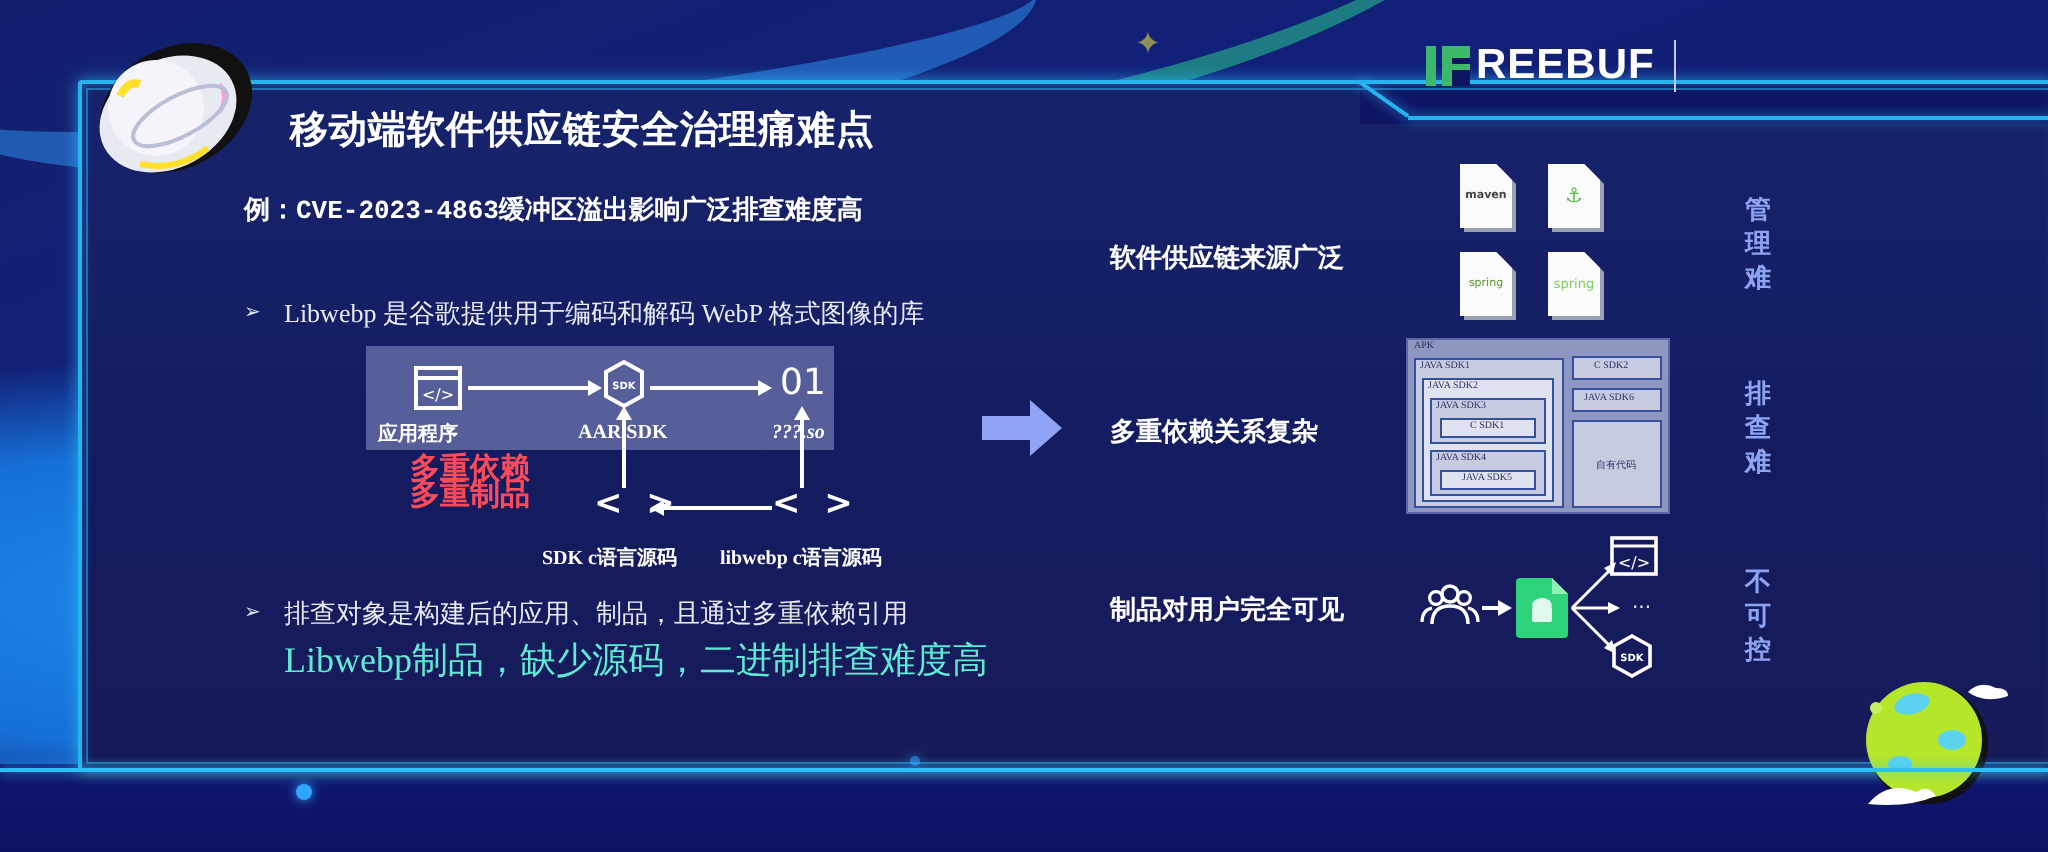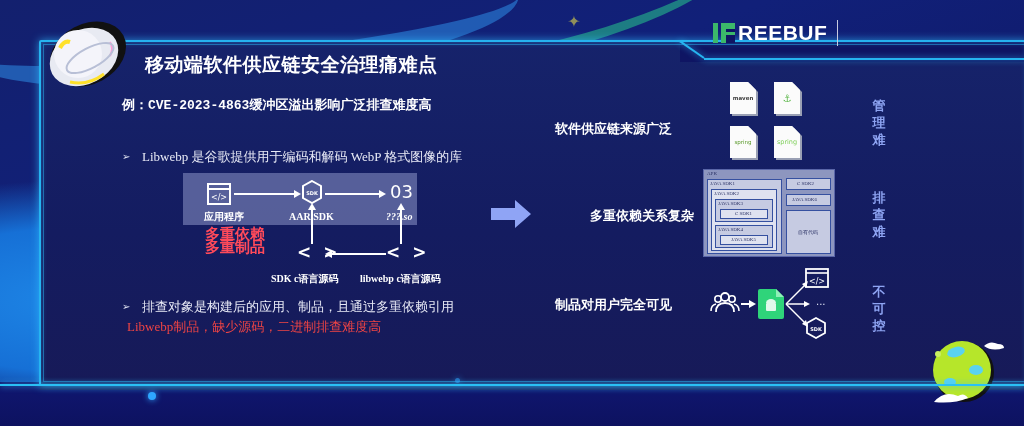--- a/index.html
+++ b/index.html
@@ -132,21 +132,21 @@
   }
   .bullet {
     position: absolute; font-size: 13px; color: #e8eaf6;
     font-family: "Liberation Serif", "DejaVu Sans", serif;
     display: flex; gap: 8px; line-height: 26px;
   }
   .bullet .arrow { font-size: 10px; color: #dfe2f2; width: 12px; }
   .b1 { left: 122px; top: 144px; }
   .b2 { left: 122px; top: 294px; }
   .b2-cont {
-    position: absolute; left: 127px; top: 318px; font-size: 13px; color: #ef4444;
+    position: absolute; left: 142px; top: 318px; font-size: 18px; color: #5eead4;
     font-family: "Liberation Serif", "DejaVu Sans", serif;
   }
 
   
   .diag-box {
     position: absolute; left: 183px; top: 173px; width: 234px; height: 52px;
     background: rgba(140,150,200,0.55);
   }
   .d-label {
     position: absolute; font-size: 10px; font-weight: 700; color: #fff;
@@ -267,34 +267,34 @@
   <span>Libwebp 是谷歌提供用于编码和解码 WebP 格式图像的库</span>
 </div>
 
 <div class="diag-box"></div>
 
 <svg class="ico-svg" style="left:207px;top:183px;" width="24" height="22" viewBox="0 0 24 22">
   <rect x="1" y="1" width="22" height="20" fill="none" stroke="#fff" stroke-width="2"></rect>
   <line x1="1" y1="6" x2="23" y2="6" stroke="#fff" stroke-width="2"></line>
   <text x="12" y="17" fill="#fff" font-size="8" font-family="DejaVu Sans, sans-serif" text-anchor="middle">&lt;/&gt;</text>
 </svg>
-<div class="d-label" style="left:204px;top:210px;font-family:Liberation Mono, monospace;">应用程序</div>
+<div class="d-label" style="left:189px;top:210px;font-family:Liberation Mono, monospace;">应用程序</div>
 
 <div class="hline" style="left:234px;top:193px;width:62px;"></div>
 <div class="arrow-r" style="left:294px;top:190px;"></div>
 
 <svg class="ico-svg" style="left:302px;top:180px;" width="20" height="24" viewBox="0 0 20 24">
   <polygon points="10,1 19,6 19,18 10,23 1,18 1,6" fill="none" stroke="#fff" stroke-width="2"></polygon>
   <text x="10" y="14.5" fill="#fff" font-size="5" font-weight="700" font-family="DejaVu Sans, sans-serif" text-anchor="middle">SDK</text>
 </svg>
 <div class="d-label" style="left:289px;top:211px;">AAR SDK</div>
 
 <div class="hline" style="left:325px;top:193px;width:56px;"></div>
 <div class="arrow-r" style="left:379px;top:190px;"></div>
-<div class="bin01" style="left:390px;top:181px;">03</div>
+<div class="bin01" style="left:390px;top:181px;">01</div>
 <div class="d-label" style="left:386px;top:211px;font-style:italic;">???.so</div>
 
 <div class="d-red" style="left:205px;top:228px;">多重依赖</div>
 <div class="d-red" style="left:205px;top:241px;">多重制品</div>
 
 <div class="vline" style="left:311px;top:208px;height:36px;"></div>
 <div class="arrow-u" style="left:308px;top:203px;"></div>
 <div class="vline" style="left:400px;top:208px;height:36px;"></div>
 <div class="arrow-u" style="left:397px;top:203px;"></div>
 
@@ -310,21 +310,21 @@
   <span class="arrow">➢</span>
   <span>排查对象是构建后的应用、制品，且通过多重依赖引用</span>
 </div>
 <div class="b2-cont">Libwebp制品，缺少源码，二进制排查难度高</div>
 
 <svg class="big-arrow" viewBox="0 0 40 28">
   <polygon points="0,8 24,8 24,0 40,14 24,28 24,20 0,20" fill="#8fa4f5"></polygon>
 </svg>
 
 <div class="rlabel" style="left:555px;top:120px;">软件供应链来源广泛</div>
-<div class="rlabel" style="left:555px;top:207px;margin-left:35px;">多重依赖关系复杂</div>
+<div class="rlabel" style="left:555px;top:207px;">多重依赖关系复杂</div>
 <div class="rlabel" style="left:555px;top:296px;">制品对用户完全可见</div>
 
 <div class="tile-wrap" style="left:730px;top:82px;">
   <div class="shadow"></div>
   <div class="face" style="color:#444;font-weight:700;">maven</div>
 </div>
 <div class="tile-wrap" style="left:774px;top:82px;">
   <div class="shadow"></div>
   <div class="face" style="color:#5cb84a;font-size:10px;">⚓</div>
 </div>

